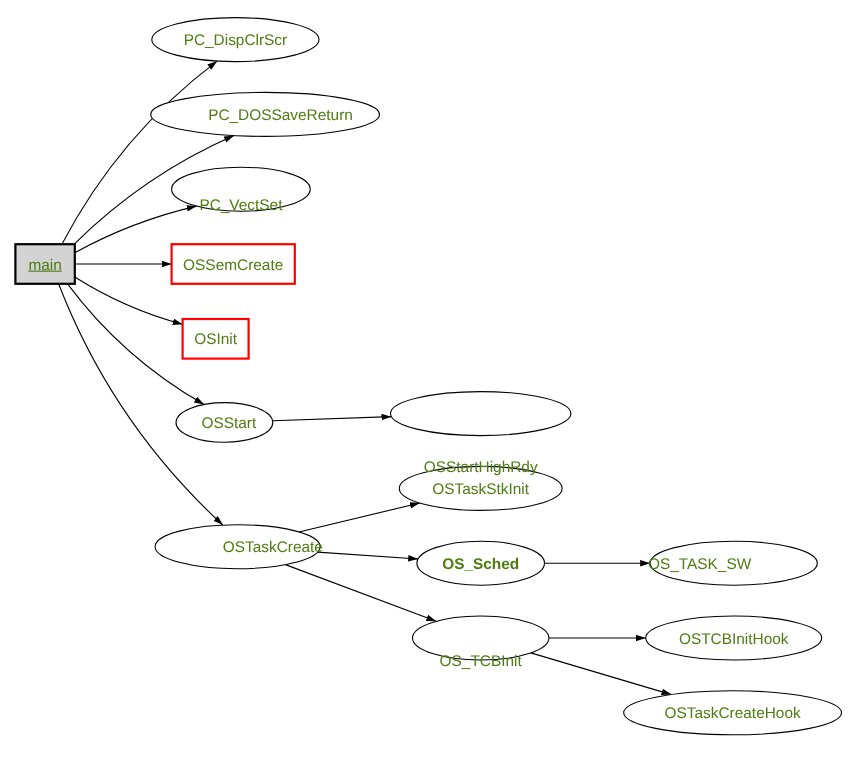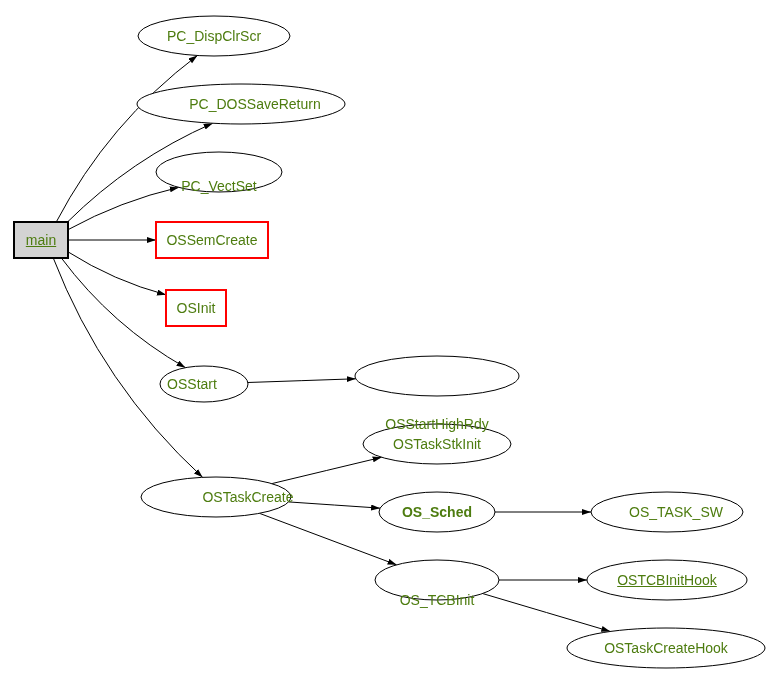--- a/index.html
+++ b/index.html
@@ -93,22 +93,22 @@
     </g>
 </svg>
 
 <div id="labels-container">
     <div class="node-label" style="left: 41px; top: 240px; text-decoration: underline;">main</div>
     <div class="node-label" style="left: 214px; top: 36px;">PC_DispClrScr</div>
     <div class="node-label" style="left: 255px; top: 104px;">PC_DOSSaveReturn</div>
     <div class="node-label" style="left: 219px; top: 186px;">PC_VectSet</div>
     <div class="node-label" style="left: 212px; top: 240px;">OSSemCreate</div>
     <div class="node-label" style="left: 196px; top: 308px;">OSInit</div>
-    <div class="node-label" style="left: 192px; top: 384px;">OSStart</div>
+    <div class="node-label" style="left: 208px; top: 384px;">OSStart</div>
     <div class="node-label" style="left: 216px; top: 497px; margin-left: 32px;">OSTaskCreate</div>
     <div class="node-label" style="left: 437px; top: 376px; margin-top: 48px;">OSStartHighRdy</div>
     <div class="node-label" style="left: 437px; top: 444px;">OSTaskStkInit</div>
     <div class="node-label" style="left: 437px; top: 512px; font-weight: bold;">OS_Sched</div>
     <div class="node-label" style="left: 437px; top: 580px; margin-top: 20px;">OS_TCBInit</div>
-    <div class="node-label" style="left: 676px; top: 512px;">OS_TASK_SW</div>
-    <div class="node-label" style="left: 667px; top: 580px; text-decoration: underline;">OSTCBInitHook</div>
+    <div class="node-label" style="left: 636px; top: 512px;">OS_TASK_SW</div>
+    <div class="node-label" style="left: 667px; top: 580px;">OSTCBInitHook</div>
     <div class="node-label" style="left: 666px; top: 648px;">OSTaskCreateHook</div>
   </div>
 
 </body></html>

